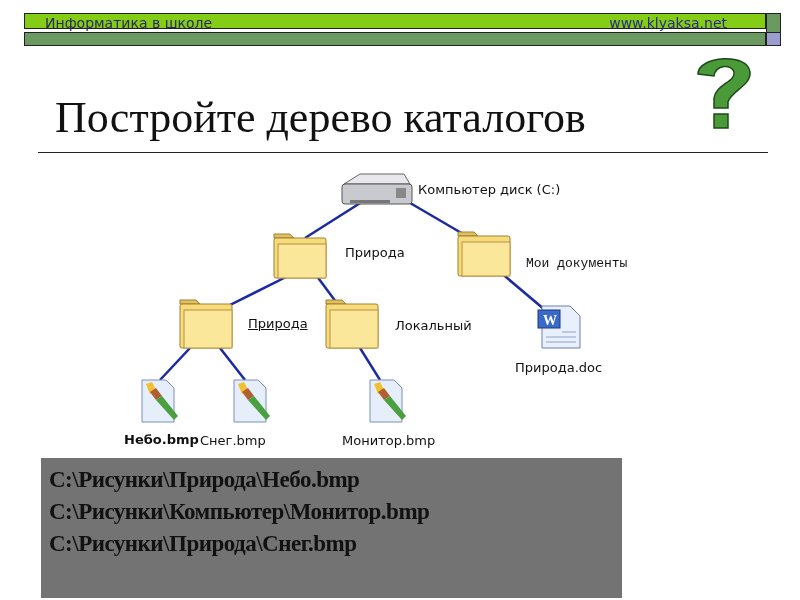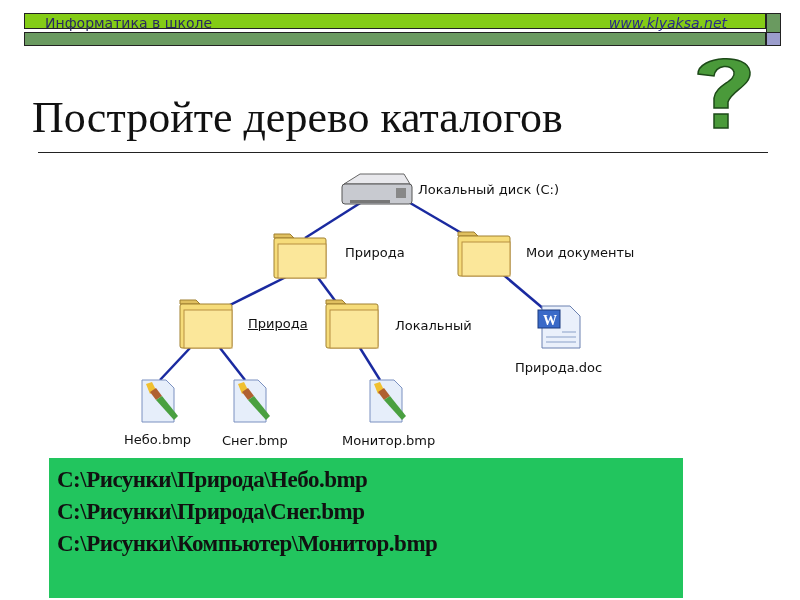--- a/index.html
+++ b/index.html
@@ -1,28 +1,28 @@
 <!DOCTYPE html>
 <html><head>
 <meta charset="utf-8">
 <style>
   html, body { margin:0; padding:0; }
   body { width:800px; height:600px; background:#ffffff; position:relative; overflow:hidden; font-family:"DejaVu Sans", sans-serif; }
   .hdr-top { position:absolute; left:24px; top:13px; width:742px; height:16px; background:#84cc16; border:1px solid #222; box-sizing:border-box; }
   .hdr-top .l { position:absolute; left:20px; top:0px; font-size:14px; color:#2a2a60; line-height:19px; }
-  .hdr-top .r { position:absolute; right:38px; top:0px; font-size:14px; color:#2a2a8a; line-height:19px;font-style:italic; }
+  .hdr-top .r { position:absolute; right:38px; top:0px; font-size:14px; color:#2a2a8a; line-height:19px; }
   .hdr-bot { position:absolute; left:24px; top:32px; width:742px; height:14px; background:#6a9a60; border:1px solid #222; box-sizing:border-box; }
   .sq-g { position:absolute; left:766px; top:13px; width:15px; height:20px; background:#6a9a60; border:1px solid #222; box-sizing:border-box; }
   .sq-b { position:absolute; left:766px; top:32px; width:15px; height:14px; background:#9b9dcc; border:1px solid #222; box-sizing:border-box; }
-  .title { position:absolute; left:32px; top:92px; font-family:"Liberation Serif", serif; font-size:44px; color:#111; line-height:52px; }
+  .title { position:absolute; left:55px; top:92px; font-family:"Liberation Serif", serif; font-size:44px; color:#111; line-height:52px; }
   .rule { position:absolute; left:38px; top:152px; width:730px; height:1px; background:#222; }
   .qmark { position:absolute; left:688px; top:50px; width:70px; height:84px; }
   .tree { position:absolute; left:0; top:0; width:800px; height:460px; }
   .lbl { position:absolute; font-size:13px; color:#111; white-space:nowrap; }
-  .paths { position:absolute; left:49px; top:458px; width:634px; height:140px; background:#22c55e; box-sizing:border-box; padding:6px 0 0 8px; }
+  .paths { position:absolute; left:41px; top:458px; width:581px; height:140px; background:#737373; box-sizing:border-box; padding:6px 0 0 8px; }
   .paths div { font-family:"Liberation Serif", serif; font-weight:bold; font-size:23px; line-height:32px; color:#111; letter-spacing:-0.5px; }
 </style>
 </head>
 <body>
 
 <div class="hdr-top">
   <span class="l">Информатика в школе</span>
   <span class="r">www.klyaksa.net</span>
 </div>
 <div class="hdr-bot"></div>
@@ -101,27 +101,27 @@
     <path d="M18 24 L24 20 L40 40 L36 44 Z" fill="#4aa040"></path>
   </g>
   <g transform="translate(366,376)">
     <path d="M4 4 L28 4 L36 12 L36 46 L4 46 Z" fill="#e6eefa" stroke="#7a90c0"></path>
     <path d="M8 8 L14 6 L18 14 L12 18 Z" fill="#f0c030"></path>
     <path d="M12 16 L18 12 L24 20 L18 24 Z" fill="#b06030"></path>
     <path d="M18 24 L24 20 L40 40 L36 44 Z" fill="#4aa040"></path>
   </g>
 </svg>
 
-<span class="lbl" style="left:418px;top:182px;">Локальный диск (C:)</span>
+<span class="lbl" style="left:418px;top:182px;">Компьютер диск (C:)</span>
 <span class="lbl" style="left:345px;top:245px;">Природа</span>
-<span class="lbl" style="left:526px;top:245px;">Мои документы</span>
+<span class="lbl" style="left:526px;top:256px;font-family:Liberation Mono, monospace;">Мои документы</span>
 <span class="lbl" style="left:248px;top:316px;text-decoration:underline;">Природа</span>
 <span class="lbl" style="left:395px;top:318px;">Локальный</span>
 <span class="lbl" style="left:515px;top:360px;">Природа.doc</span>
-<span class="lbl" style="left:124px;top:432px;">Небо.bmp</span>
-<span class="lbl" style="left:222px;top:433px;">Снег.bmp</span>
+<span class="lbl" style="left:124px;top:432px;font-weight:bold;">Небо.bmp</span>
+<span class="lbl" style="left:200px;top:433px;">Снег.bmp</span>
 <span class="lbl" style="left:342px;top:433px;">Монитор.bmp</span>
 
 <div class="paths">
   <div>C:\Рисунки\Природа\Небо.bmp</div>
+  <div>C:\Рисунки\Компьютер\Монитор.bmp</div>
   <div>C:\Рисунки\Природа\Снег.bmp</div>
-  <div>C:\Рисунки\Компьютер\Монитор.bmp</div>
 </div>
 
 </body></html>

